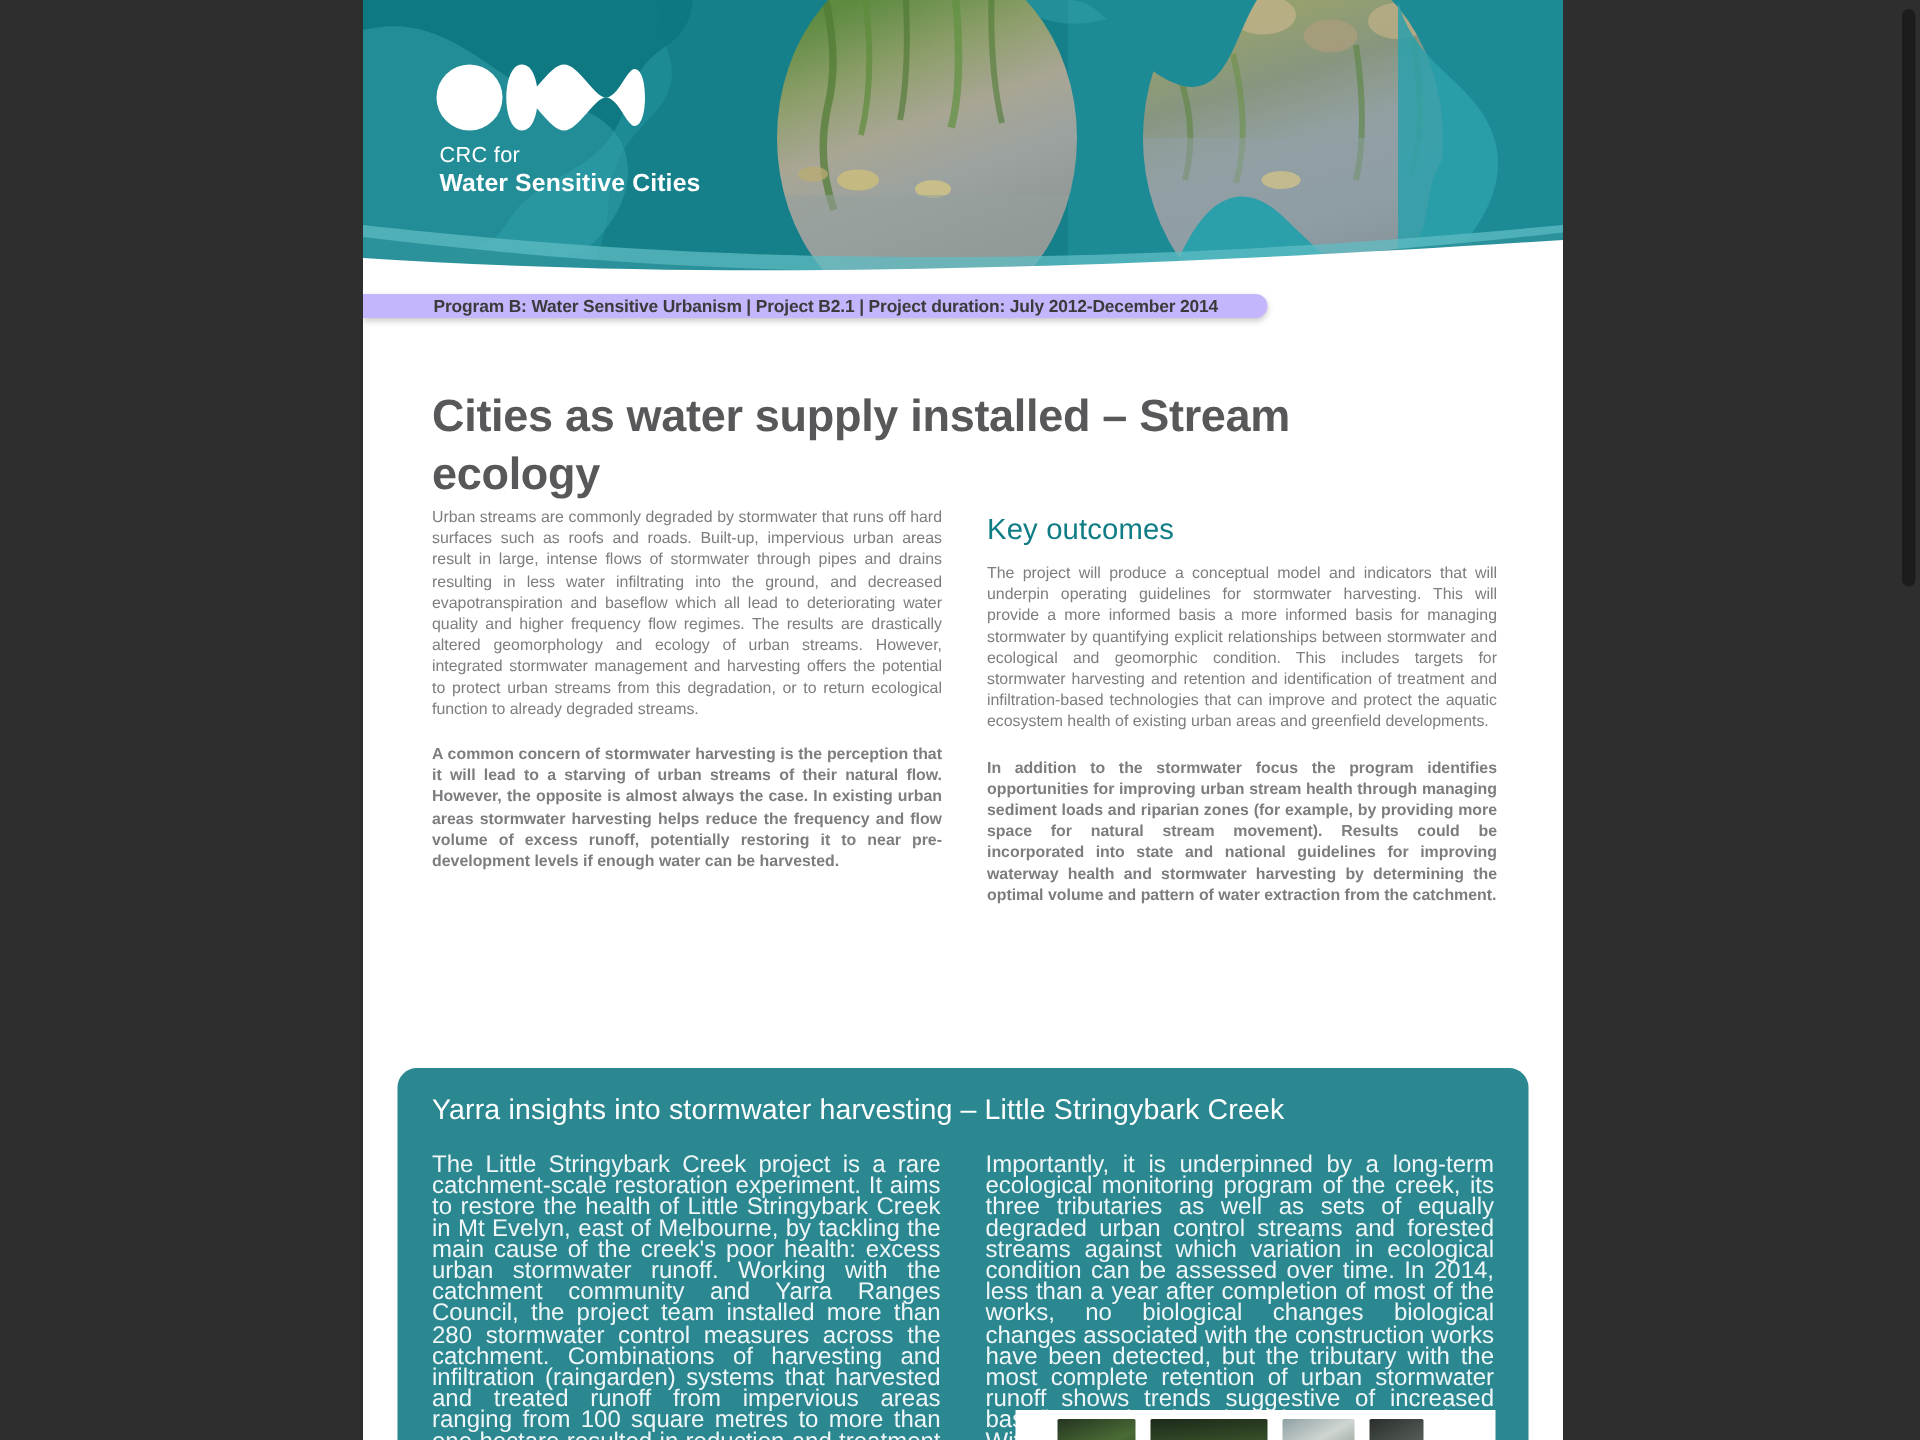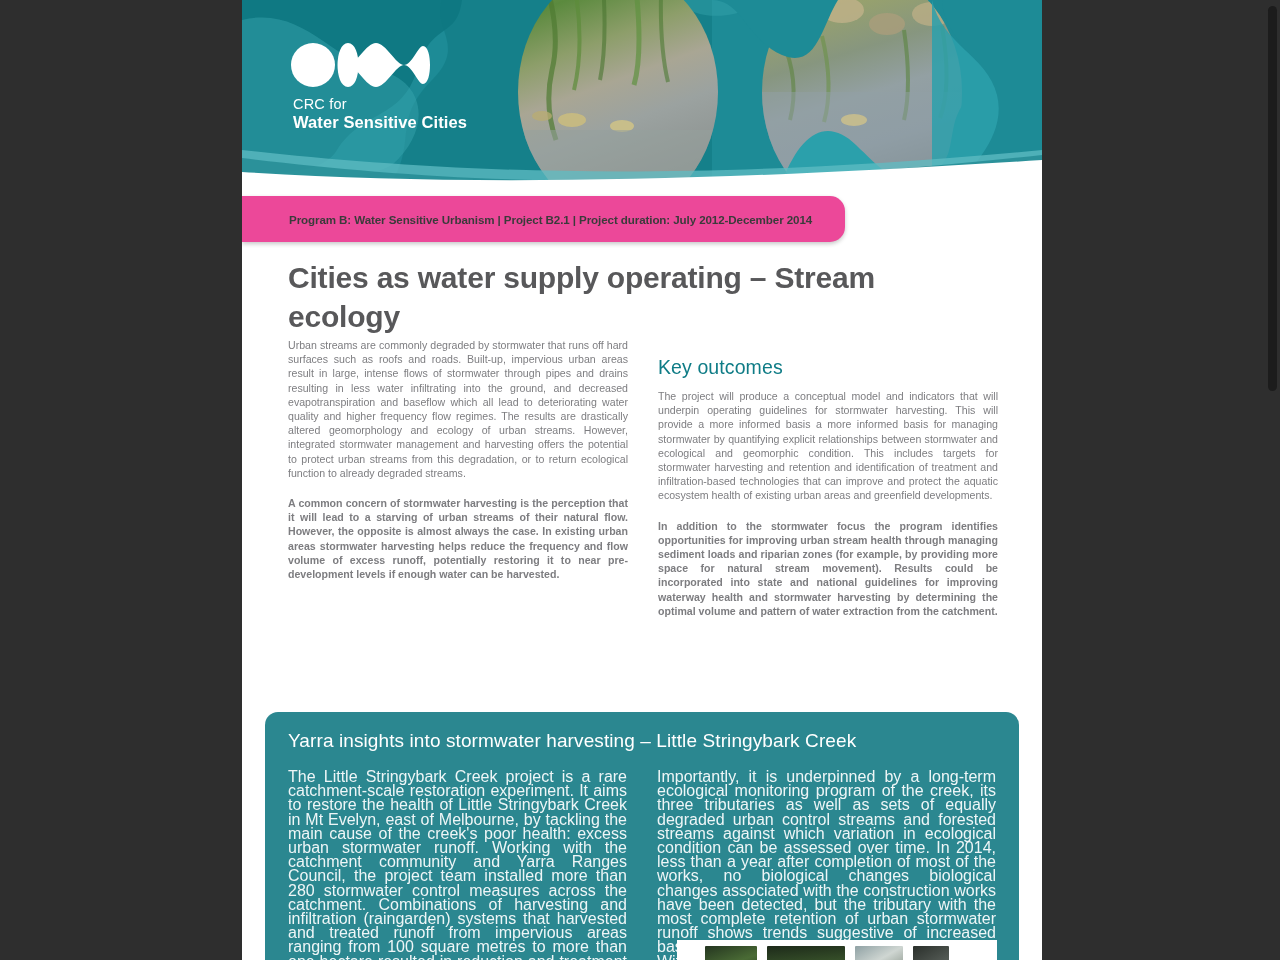--- a/index.html
+++ b/index.html
@@ -55,22 +55,22 @@
     font-weight: bold;
     letter-spacing: .1px;
     margin-top: 1px;
     margin-left: 3px;
   }
 
   
   .banner {
     position: absolute;
     left: 0; top: 196px;
-    width: 603px; height: 46px;
-    background: #ec4899;
+    width: 603px; height: 16px;
+    background: #c4b5fd;
     border-top-right-radius: 15px;
     border-bottom-right-radius: 15px;
     box-shadow: 0 2px 4px rgba(0,0,0,.22);
     display: flex;
     align-items: center;
     z-index: 5;
   }
   .banner-text {
     margin-left: 47px;
     font-size: 11.6px;
@@ -101,21 +101,21 @@
     gap: 30px;
   }
   .col { width: 340px; }
   .sec-head {
     color: #0f7c86;
     font-size: 19.5px;
     font-weight: normal;
     margin: 0 0 10px 0;
     letter-spacing: .1px;
   }
-  .col.right .sec-head { margin-top: 18px; }
+  .col.right .sec-head { margin-top: 4px; }
   .body-p {
     font-size: 10.6px;
     line-height: 14.2px;
     color: #7d7d80;
     text-align: justify;
     margin: 0 0 16px 0;
   }
   .body-p:last-child { margin-bottom: 0; font-weight: bold; }
 
   
@@ -276,21 +276,21 @@
         </svg>
         <div class="logo-crc">CRC for</div>
         <div class="logo-wsc">Water Sensitive Cities</div>
       </div>
     </div>
 
     <div class="banner">
       <span class="banner-text">Program B: Water Sensitive Urbanism | Project B2.1 | Project duration: July 2012-December 2014</span>
     </div>
 
-    <h1 class="title">Cities as water supply operating – Stream ecology</h1>
+    <h1 class="title">Cities as water supply installed – Stream ecology</h1>
 
     <div class="cols">
 
       <div class="col left">
         <p class="body-p">Urban streams are commonly degraded by stormwater that runs off hard surfaces such as roofs and roads. Built-up, impervious urban areas result in large, intense flows of stormwater through pipes and drains resulting in less water infiltrating into the ground, and decreased evapotranspiration and baseflow which all lead to deteriorating water quality and higher frequency flow regimes. The results are drastically altered geomorphology and ecology of urban streams. However, integrated stormwater management and harvesting offers the potential to protect urban streams from this degradation, or to return ecological function to already degraded streams.</p>
         <p class="body-p">A common concern of stormwater harvesting is the perception that it will lead to a starving of urban streams of their natural flow. However, the opposite is almost always the case. In existing urban areas stormwater harvesting helps reduce the frequency and flow volume of excess runoff, potentially restoring it to near pre-development levels if enough water can be harvested.</p>
       </div>
 
       <div class="col right">
         <h2 class="sec-head">Key outcomes</h2>

